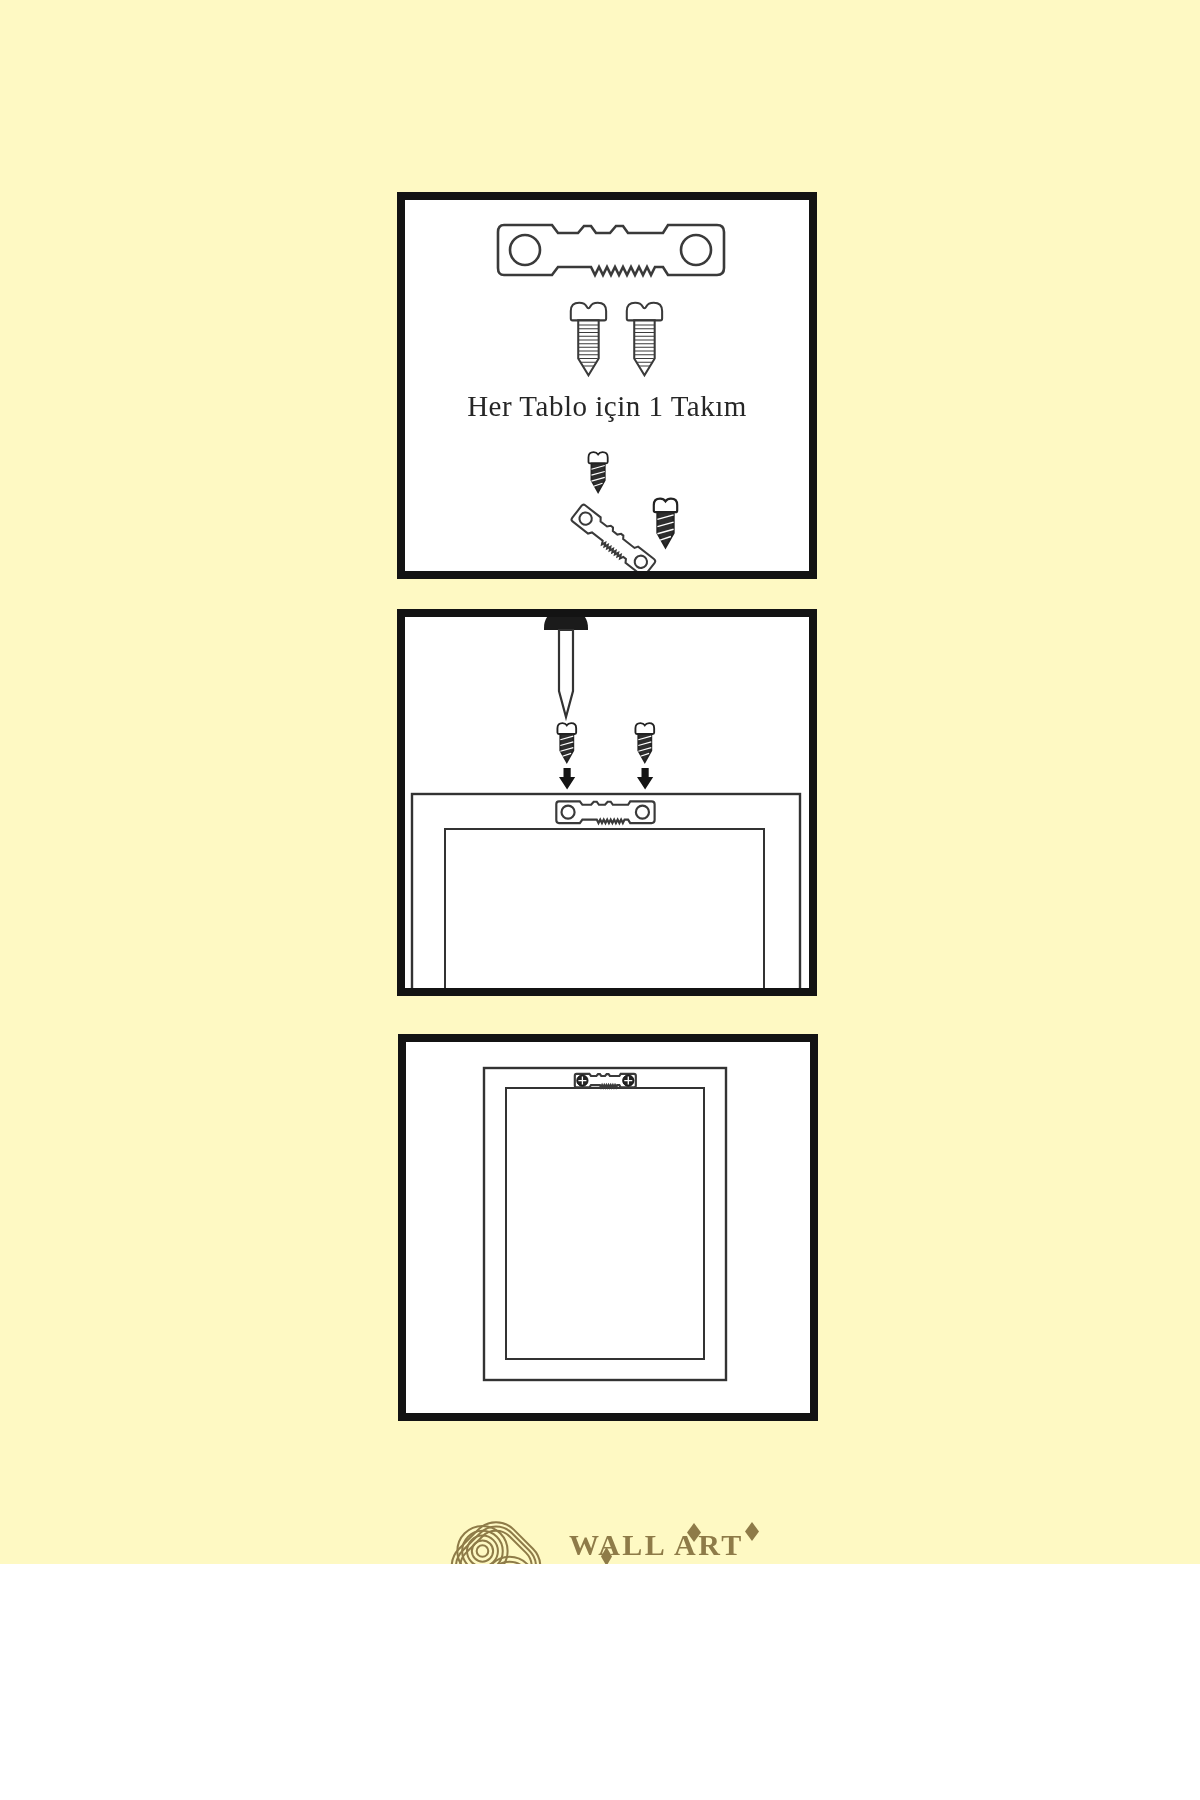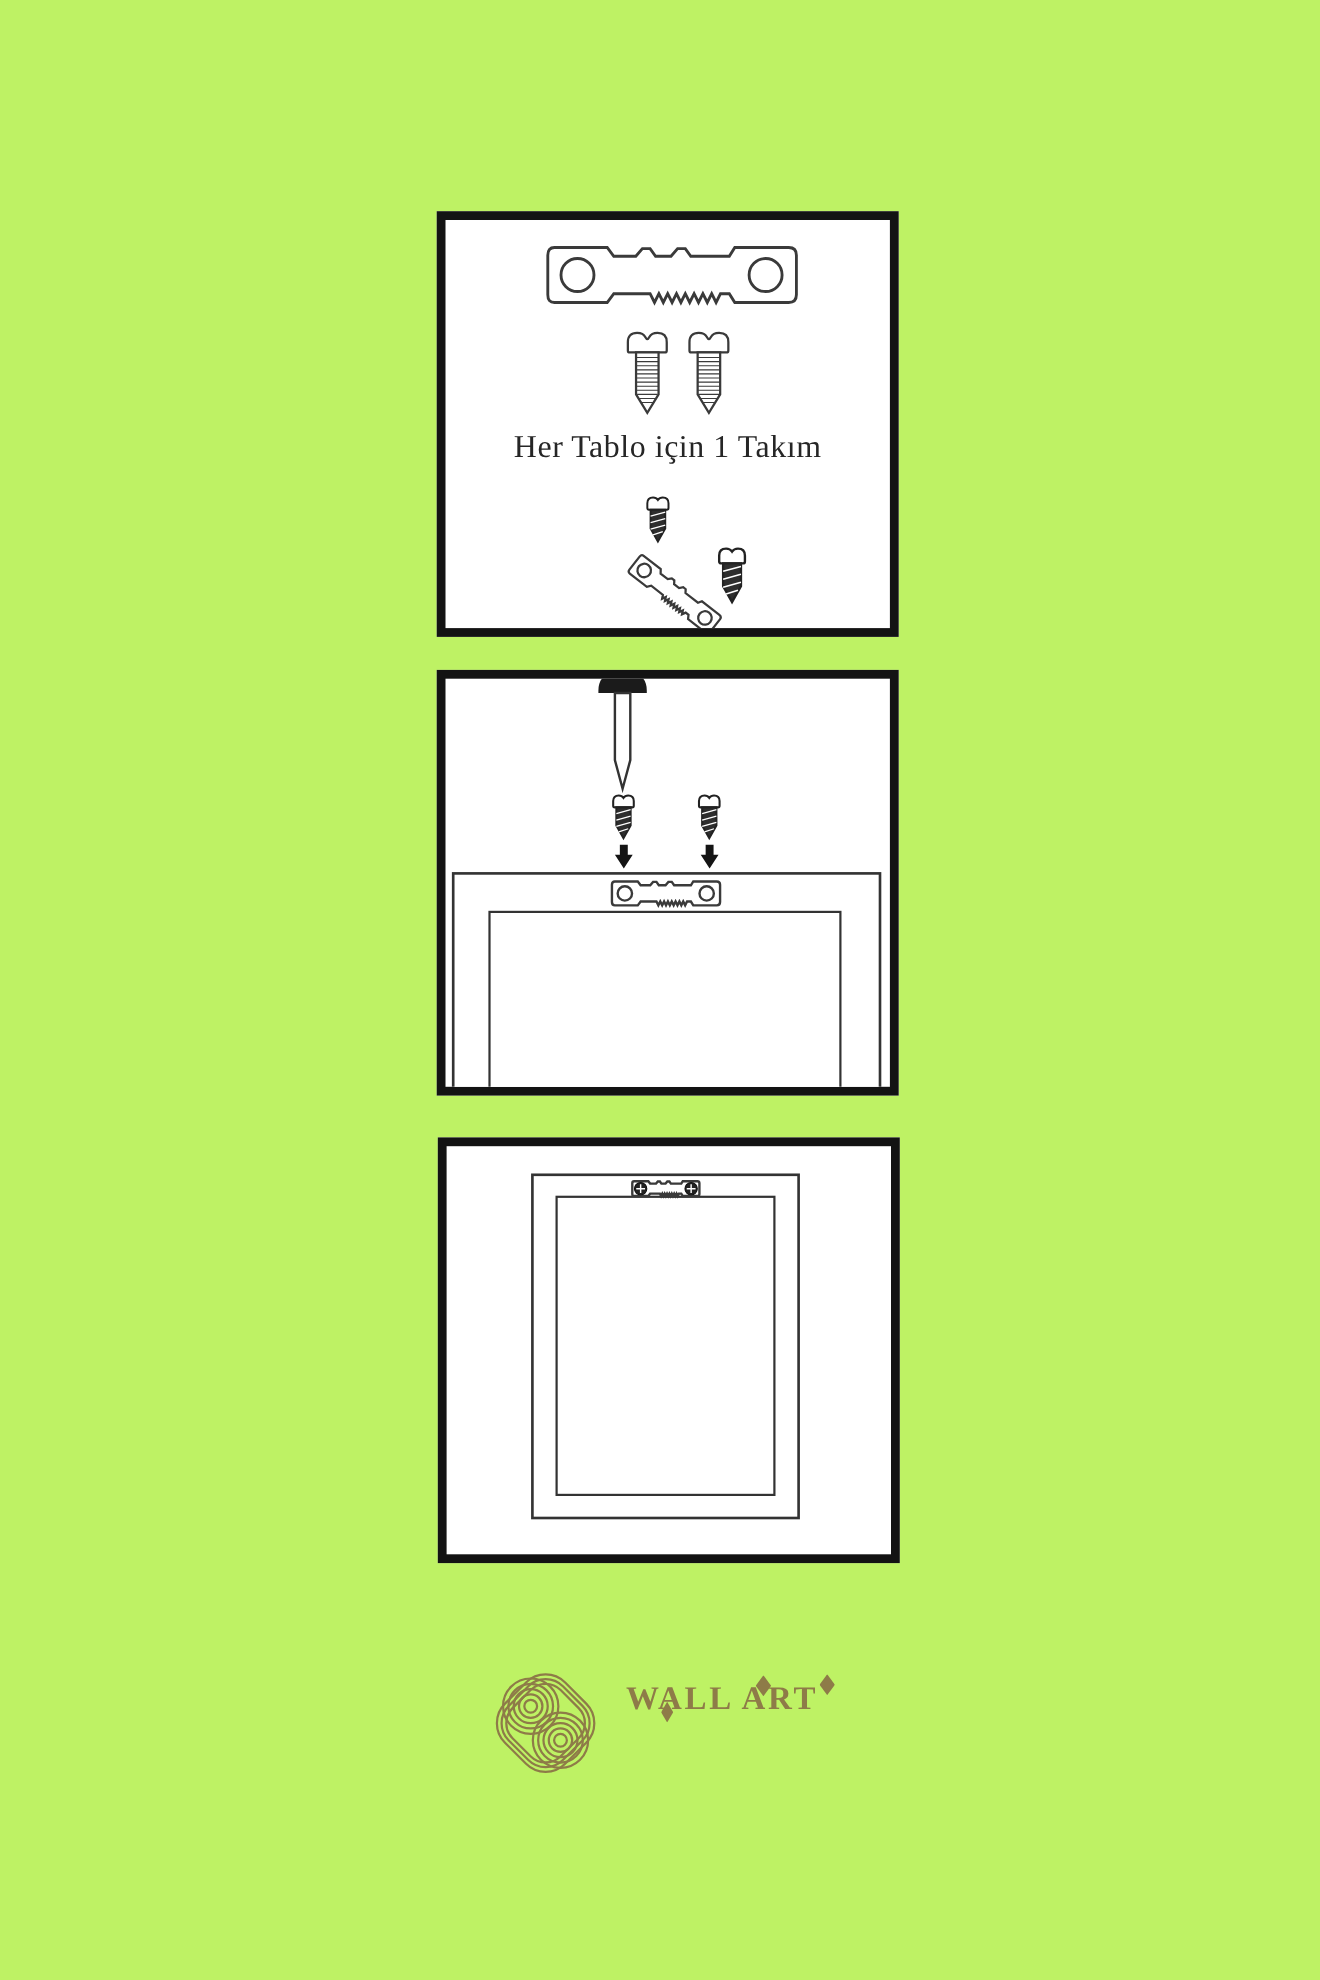--- a/index.html
+++ b/index.html
@@ -1,16 +1,16 @@
 <!DOCTYPE html>
 <html><head>
 <meta charset="utf-8">
 <style>
   html,body{margin:0;padding:0;background:#ffffff;}
-  #canvas{position:relative;width:1200px;height:1800px;background:#bef264;overflow:hidden;
+  #canvas{position:relative;width:1200px;height:1564px;background:#fef9c3;overflow:hidden;
           font-family:"Liberation Serif", serif;}
   .panel{position:absolute;width:404px;height:371px;border:8px solid #131313;background:#ffffff;}
   .panel svg{position:absolute;left:0;top:0;display:block;}
   #panel1{left:397px;top:192px;}
   #panel2{left:397px;top:609px;}
   #panel3{left:398px;top:1034px;}
   .caption{position:absolute;left:0;right:0;top:190px;text-align:center;
            font-size:29px;letter-spacing:0.5px;color:#262626;white-space:nowrap;}
   
   .logo-knot{position:absolute;left:438px;top:1496px;width:116px;height:142px;}

